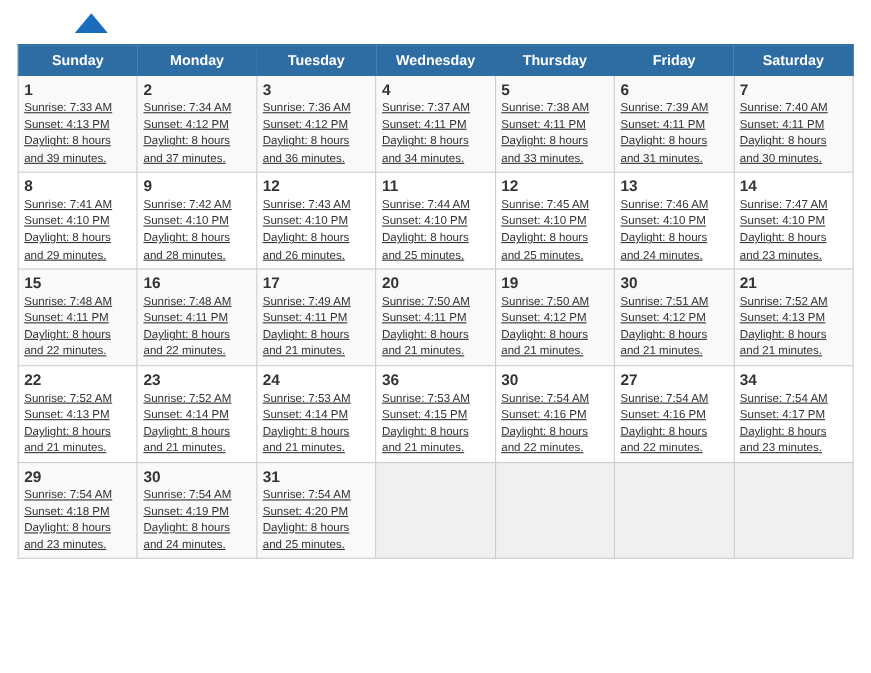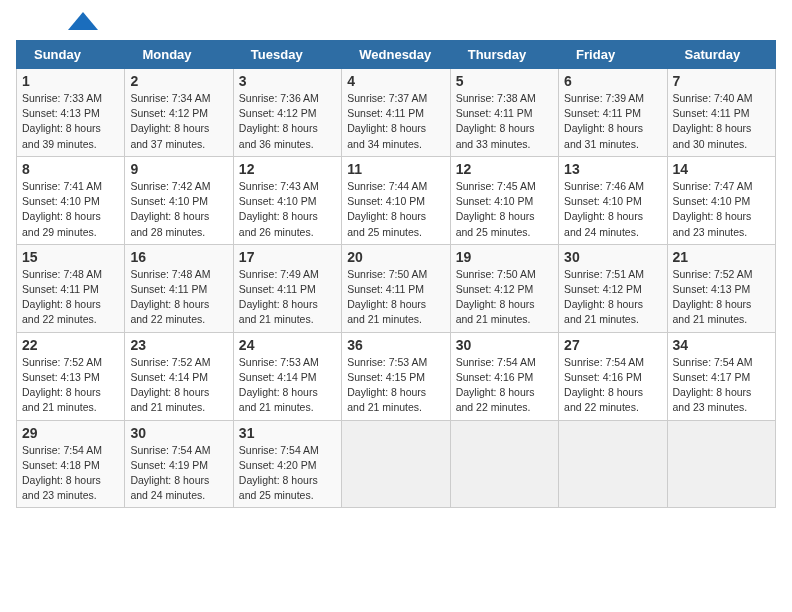--- a/index.html
+++ b/index.html
@@ -48,21 +48,21 @@
       color: #555;
     }
     .calendar {
       width: 100%;
       border-collapse: collapse;
       font-size: 10.5px;
     }
     .calendar th {
       background-color: #2e6da4;
       color: #fff;
-      text-align: left;
+      text-align: center;
       padding: 6px 17px;
       font-size: 13px;
       font-weight: bold;
       border: 1px solid #2e6da4;
     }
     .calendar td {
       vertical-align: top;
       border: 1px solid #ccc;
       padding: 4px 5px;
       width: 108px;
@@ -78,20 +78,21 @@
     .day-number {
       font-size: 14px;
       font-weight: bold;
       color: #333;
       display: block;
       margin-bottom: 2px;
     }
     .day-info {
       color: #333;
       line-height: 1.45;
+      text-decoration: underline;
     }
     .empty-cell {
       background: #f0f0f0 !important;
     }
   </style>
 </head>
 <body>
 
 <div class="header-area">
   <div class="logo">

